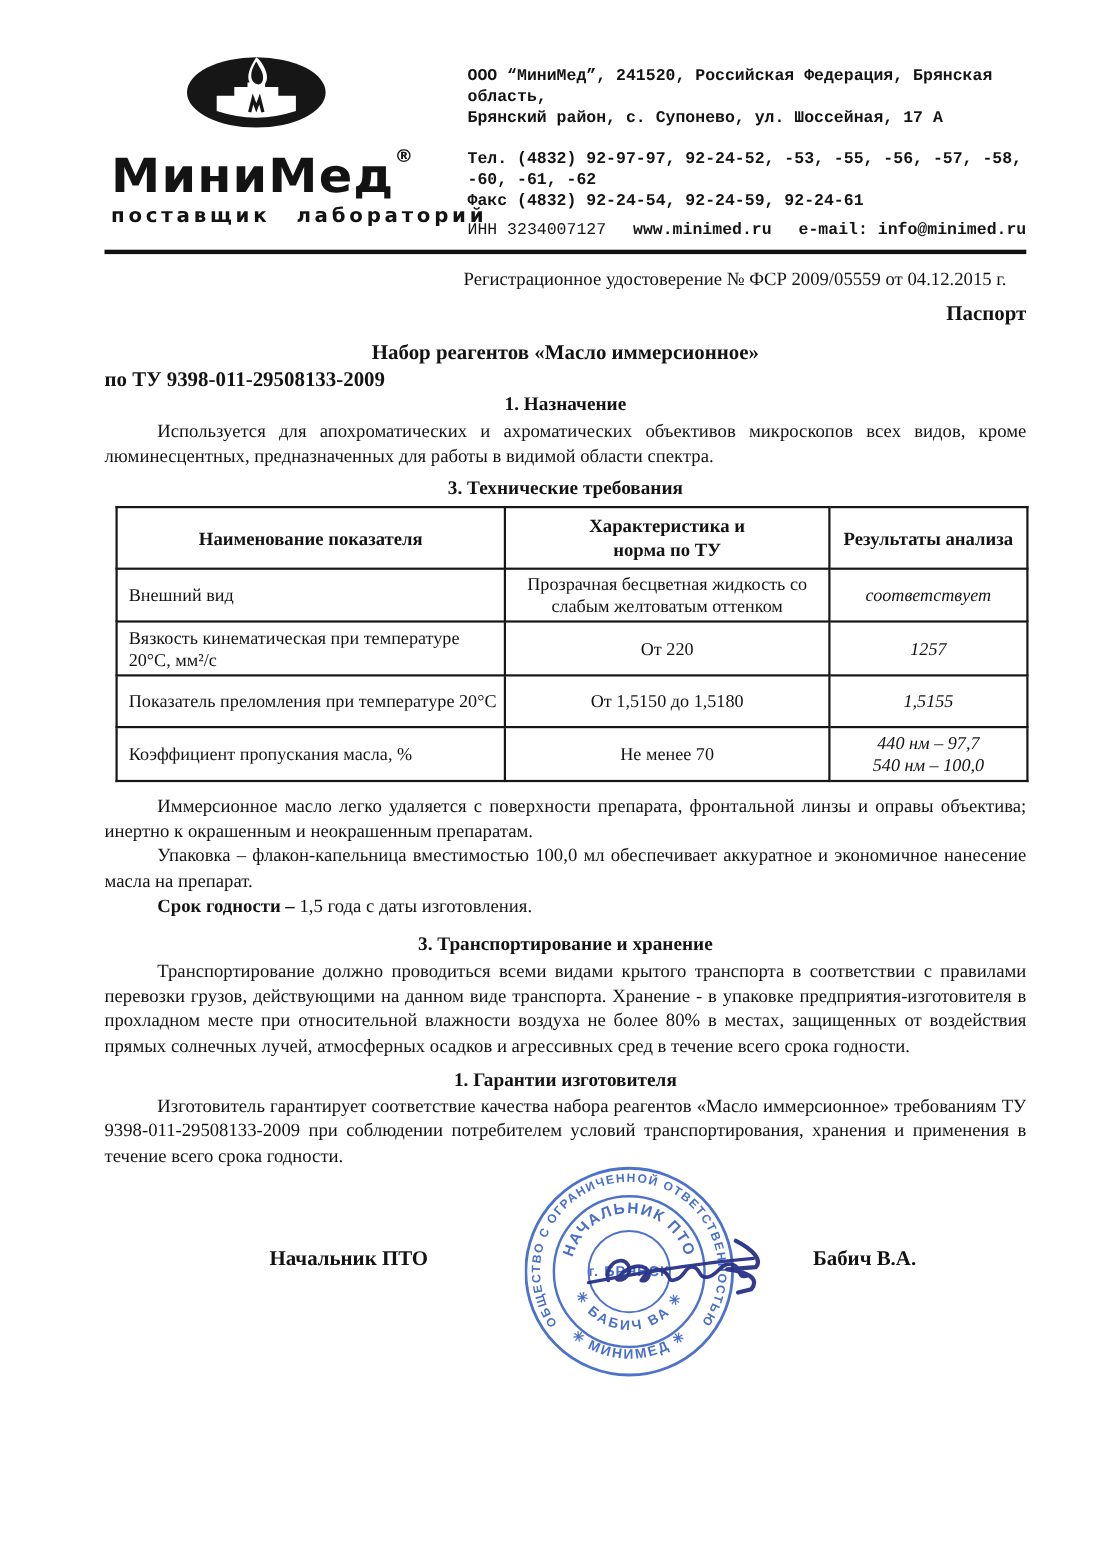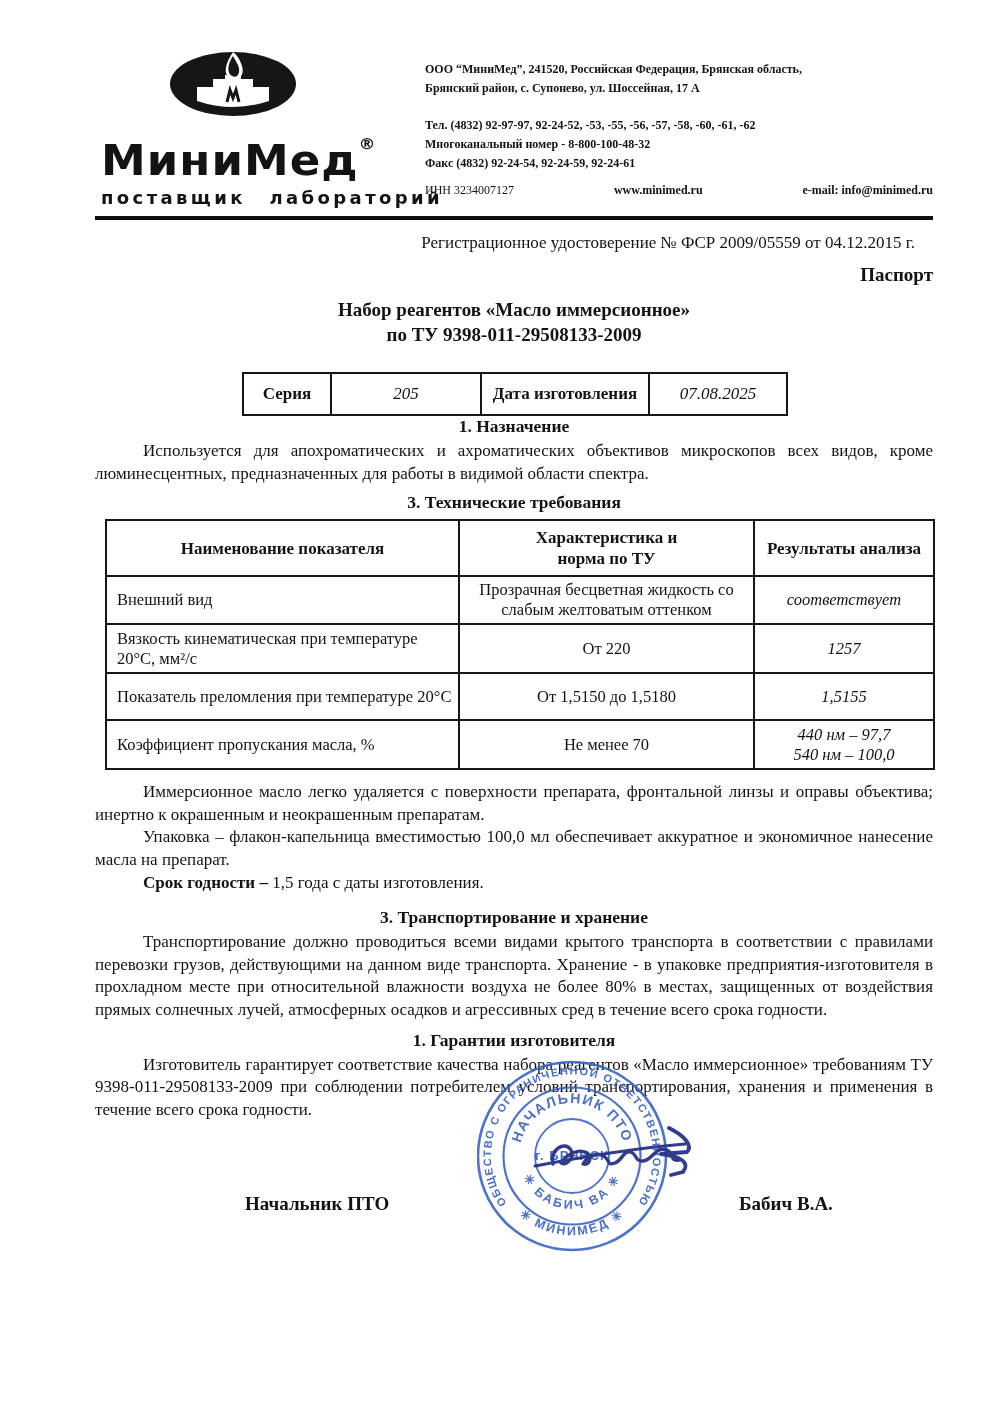--- a/index.html
+++ b/index.html
@@ -12,33 +12,33 @@
   .content { padding:0 67px 0 95px; }
 
   
   .header { display:flex; padding-top:50px; }
   .logo-block { width:292px; flex:0 0 292px; padding-left:6px; font-family:"DejaVu Sans", sans-serif; }
   .logo-oval-wrap { text-align:center; padding-right:22px; }
   .brand-line { font-weight:bold; font-size:45px; letter-spacing:1px; line-height:44px; white-space:nowrap; transform:scaleY(.95); transform-origin:left top; }
   .brand-reg { font-size:17px; vertical-align:28px; font-weight:bold; }
   .tagline { font-weight:bold; font-size:18px; letter-spacing:3.4px; word-spacing:14px; margin-top:2px; white-space:nowrap; }
 
-  .contact-block { margin-left:38px; padding-top:10px; font-family:Liberation Serif, serif;
-                   font-size:12px; font-weight:bold; line-height:19px; width:512px; }
+  .contact-block { margin-left:38px; padding-top:10px; font-family:Liberation Mono, monospace;
+                   font-size:15px; font-weight:bold; line-height:19px; width:512px; }
   .contact-gap { height:18px; }
   .contact-bottom { display:flex; justify-content:space-between; margin-top:8px; }
   .inn { font-weight:normal; }
 
   .rule { border:0; border-top:4px solid #101010; margin:8px 0 0 0; width:838px; }
 
   
   .reg-line { text-align:right; font-size:17px; margin:13px 18px 0 0; }
   .doc-title { text-align:right; font-weight:bold; font-size:19px; margin-top:11px; }
   .doc-product { text-align:center; font-weight:bold; font-size:19px; margin-top:13px; }
-  .doc-spec { text-align:center; font-weight:bold; font-size:19px; margin-top:3px; }
+  .doc-spec { font-weight:bold; font-size:19px; margin-top:3px; }
 
   
   .series-table { border-collapse:collapse; margin:26px 0 0 147px; }
   .series-table td { border:2px solid #161616; height:42px; text-align:center; vertical-align:middle; font-size:17px; }
   .series-table .lab { font-weight:bold; }
   .series-table .val { font-style:italic; }
   .w1{width:88px;} .w2{width:150px;} .w3{width:168px;} .w4{width:138px;}
 
   
   .sec-h { text-align:center; font-weight:bold; font-size:17.5px; }
@@ -90,47 +90,36 @@
         </div>
         <div class="brand-line"><span>МиниМед</span><span class="brand-reg">®</span></div>
         <div class="tagline">поставщик лабораторий</div>
       </div>
 
       <div class="contact-block">
         <div>ООО “МиниМед”, 241520, Российская Федерация, Брянская область,</div>
         <div>Брянский район, с. Супонево, ул. Шоссейная, 17 А</div>
         <div class="contact-gap"></div>
         <div>Тел. (4832) 92-97-97, 92-24-52, -53, -55, -56, -57, -58, -60, -61, -62</div>
-        <div>Многоканальный номер - 8-800-100-48-32</div>
         <div>Факс (4832) 92-24-54, 92-24-59, 92-24-61</div>
         <div class="contact-bottom">
           <span class="inn">ИНН 3234007127</span>
           <span>www.minimed.ru</span>
           <span>e-mail: info@minimed.ru</span>
         </div>
       </div>
     </div>
 
     <hr class="rule">
 
     <div class="reg-line">Регистрационное удостоверение № ФСР 2009/05559 от 04.12.2015 г.</div>
     <div class="doc-title">Паспорт</div>
     <div class="doc-product">Набор реагентов «Масло иммерсионное»</div>
     <div class="doc-spec">по ТУ 9398-011-29508133-2009</div>
 
-    <table class="series-table">
-      <tbody>
-        <tr>
-          <td class="lab w1">Серия</td>
-          <td class="val w2">205</td>
-          <td class="lab w3">Дата изготовления</td>
-          <td class="val w4">07.08.2025</td>
-        </tr>
-      </tbody>
-    </table>
 
     <div class="sec-h" style="">1. Назначение</div>
     <p class="body-text" style="margin-top:3px;">Используется для апохроматических и ахроматических объективов микроскопов всех видов, кроме люминесцентных, предназначенных для работы в видимой области спектра.</p>
 
     <div class="sec-h" style="margin-top:7px;">3. Технические требования</div>
 
     <table class="spec-table">
       <colgroup>
           <col style="width:353px">
           <col style="width:295px">

